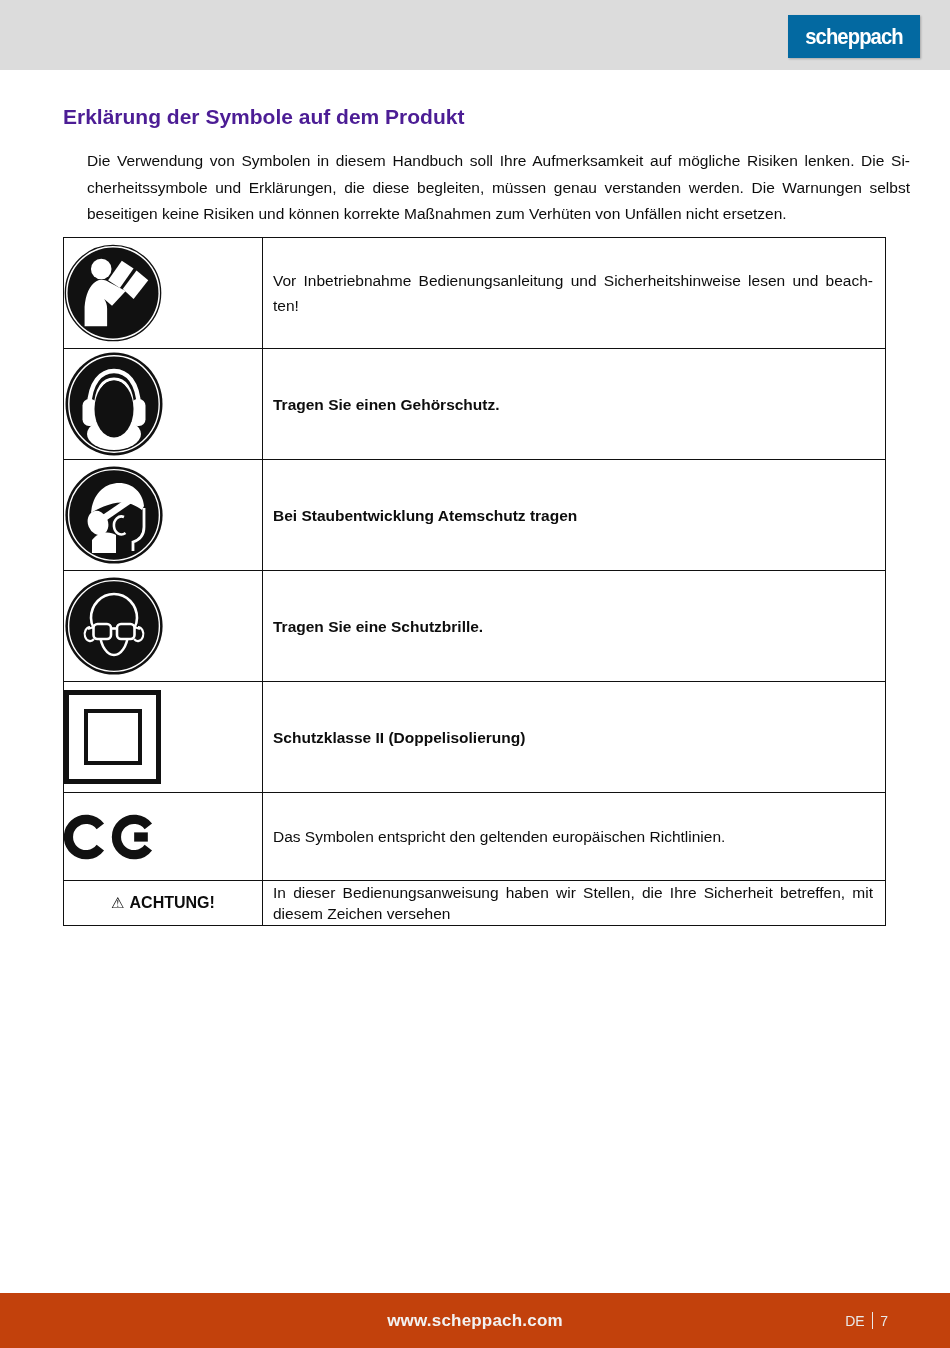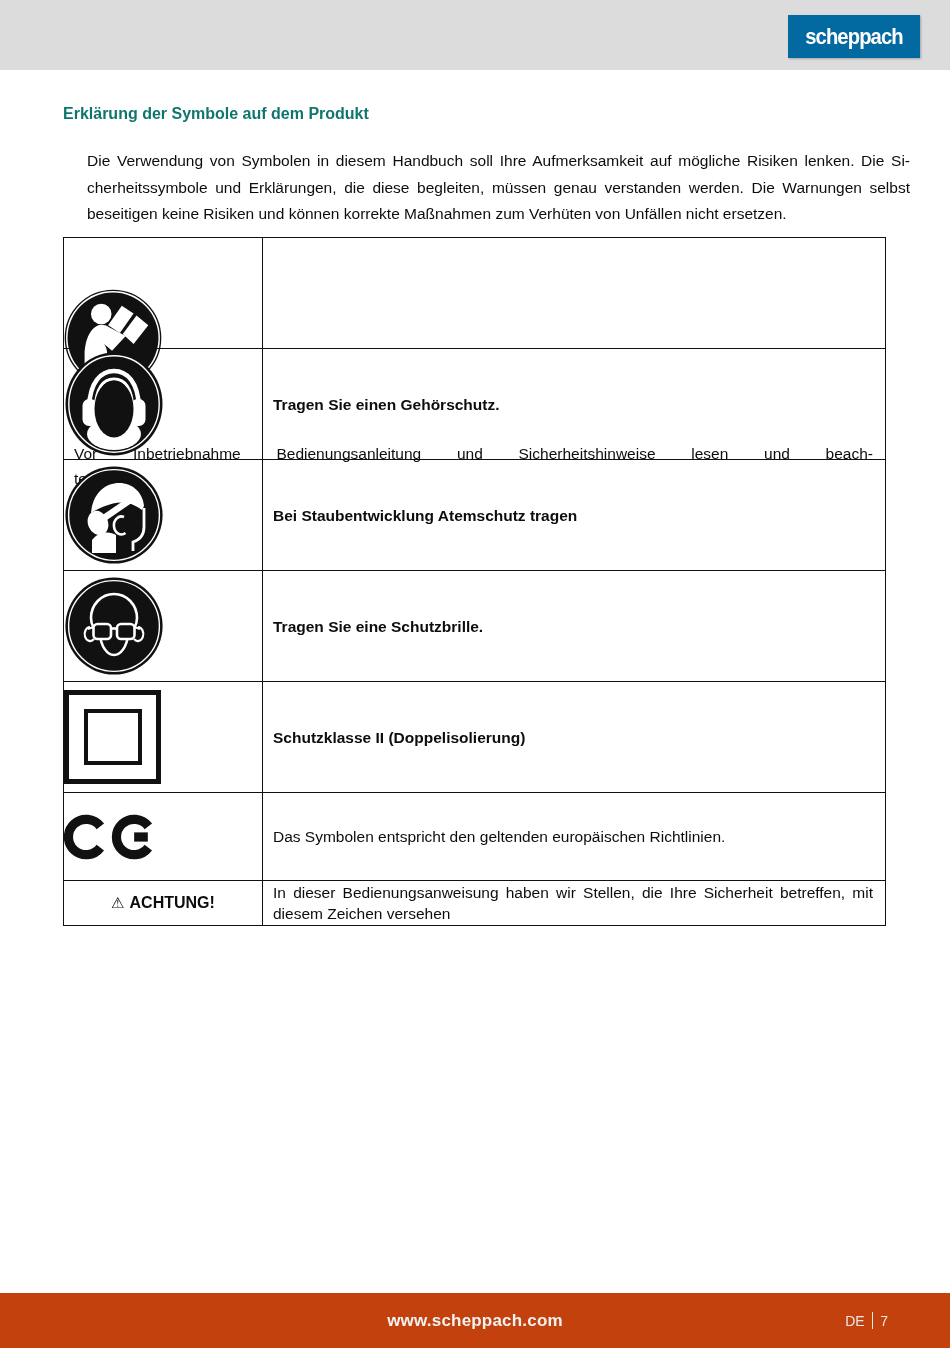--- a/index.html
+++ b/index.html
@@ -23,21 +23,21 @@
     display:flex;align-items:center;justify-content:center;
     box-shadow:1px 1px 2px rgba(0,0,0,0.25);
   }
   .logo-box span{
     color:#fff;font-weight:bold;font-size:22px;letter-spacing:-1px;
     transform:scaleX(0.92);
   }
   
   .title{
     position:absolute;left:63px;top:105px;margin:0;
-    font-size:16px;font-weight:bold;color:#0f766e;
+    font-size:21px;font-weight:bold;color:#4c1d95;
   }
   .intro{
     position:absolute;left:63px;top:148px;width:823px;
     font-size:15.5px;line-height:26.5px;color:#0d0d0d;margin-left:24px;
   }
   .jl{text-align:justify;text-align-last:justify;}
   .jl.last{text-align-last:left;}
   
   .symbols-table{
     position:absolute;left:63px;top:237px;width:823px;
@@ -50,21 +50,21 @@
     width:199px;flex:0 0 199px;box-sizing:border-box;
     border-right:1px solid #111;
     display:flex;align-items:center;justify-content:flex-start;
   }
   .desc-cell{
     flex:1;display:flex;align-items:center;
     padding:4px 12px 4px 10px;box-sizing:border-box;
     font-size:15.5px;line-height:25px;color:#0d0d0d;
   }
   .desc-cell .lines{width:100%;}
-  .r0{height:110px;flex-direction:column;} .r1,.r2,.r3,.r4{height:111px;font-weight:bold;} .r5{height:88px;} .r6{height:45px;}
+  .r0{height:110px;} .r1,.r2,.r3,.r4{height:111px;font-weight:bold;} .r5{height:88px;} .r6{height:45px;}
   .r6 .desc-cell{line-height:21px;padding-top:2px;padding-bottom:2px;}
   
   .di-outer{
     width:97px;height:94px;border:5px solid #111;box-sizing:border-box;
     display:flex;align-items:center;justify-content:center;
   }
   .di-inner{width:58px;height:56px;border:4.5px solid #111;box-sizing:border-box;}
   
   .warn-label{
     width:100%;text-align:center;font-weight:bold;font-size:16px;color:#0d0d0d;

